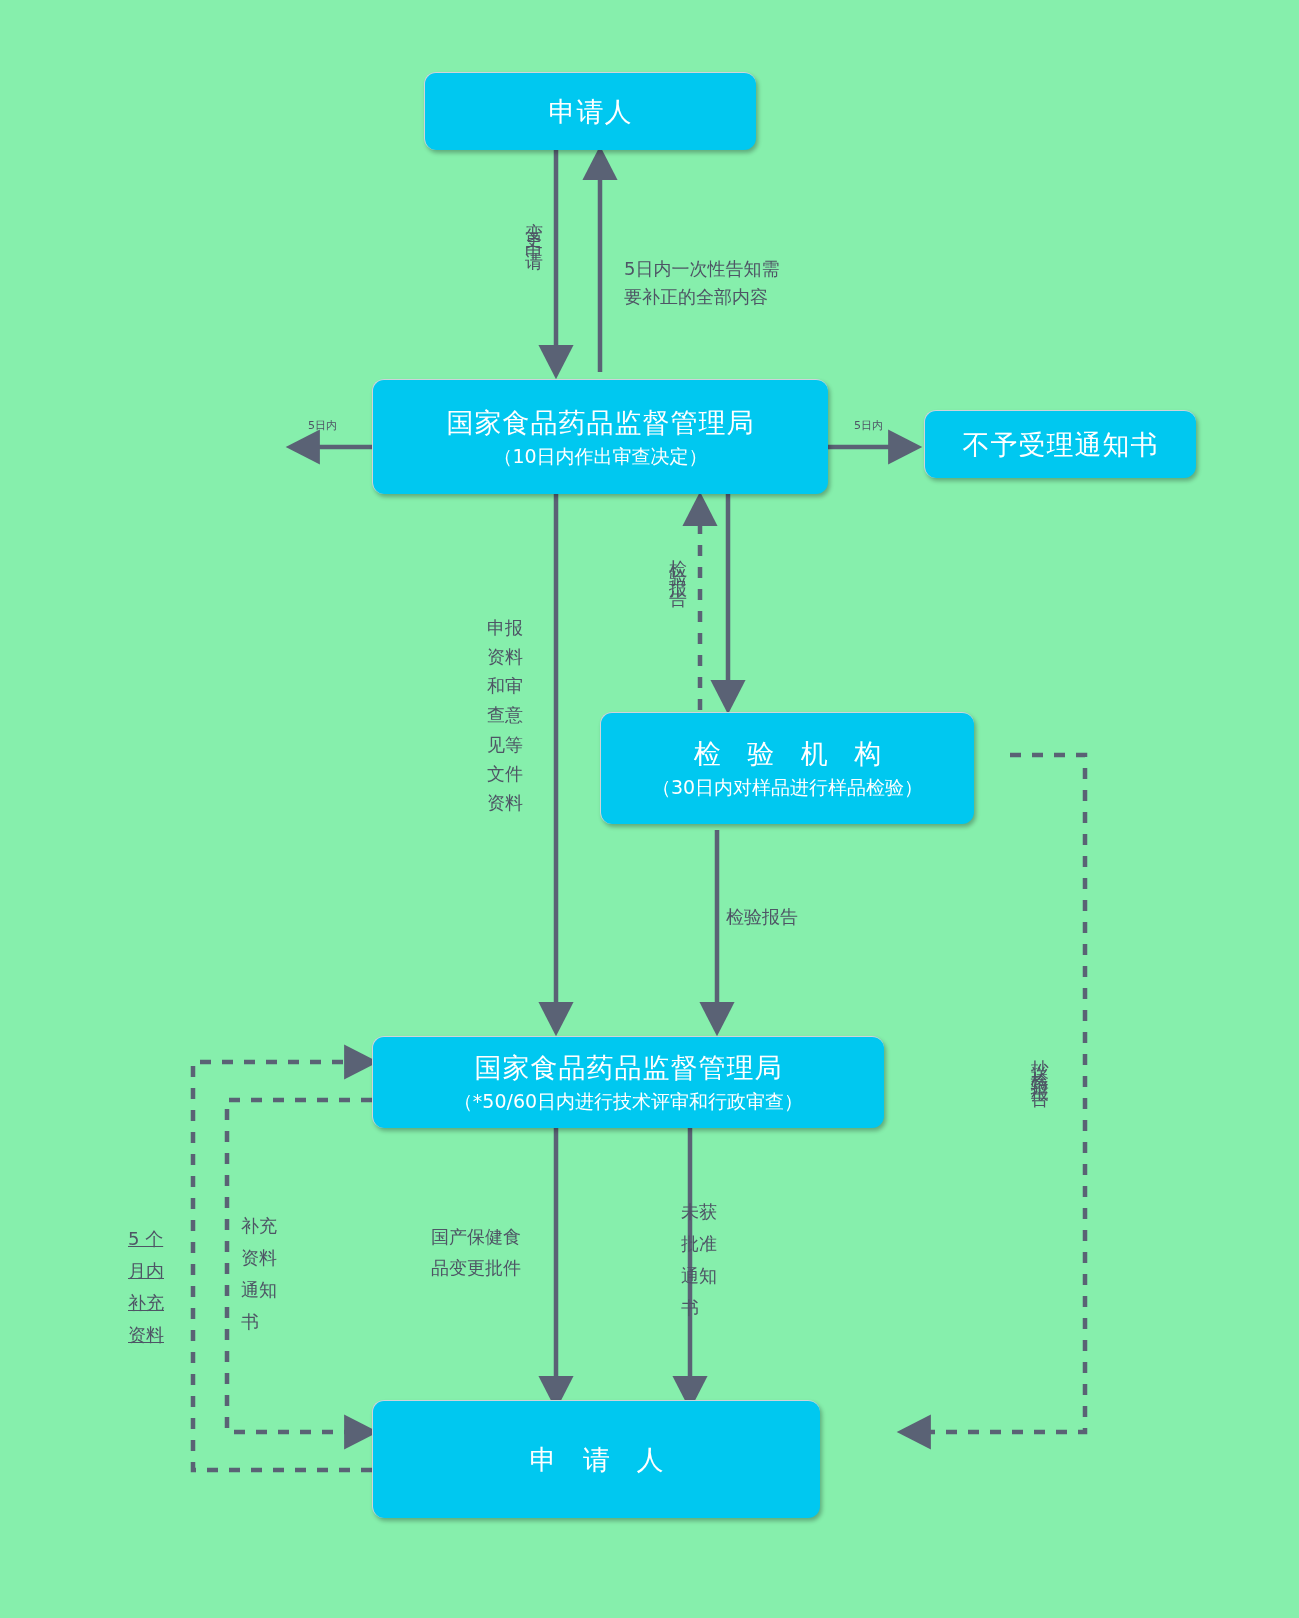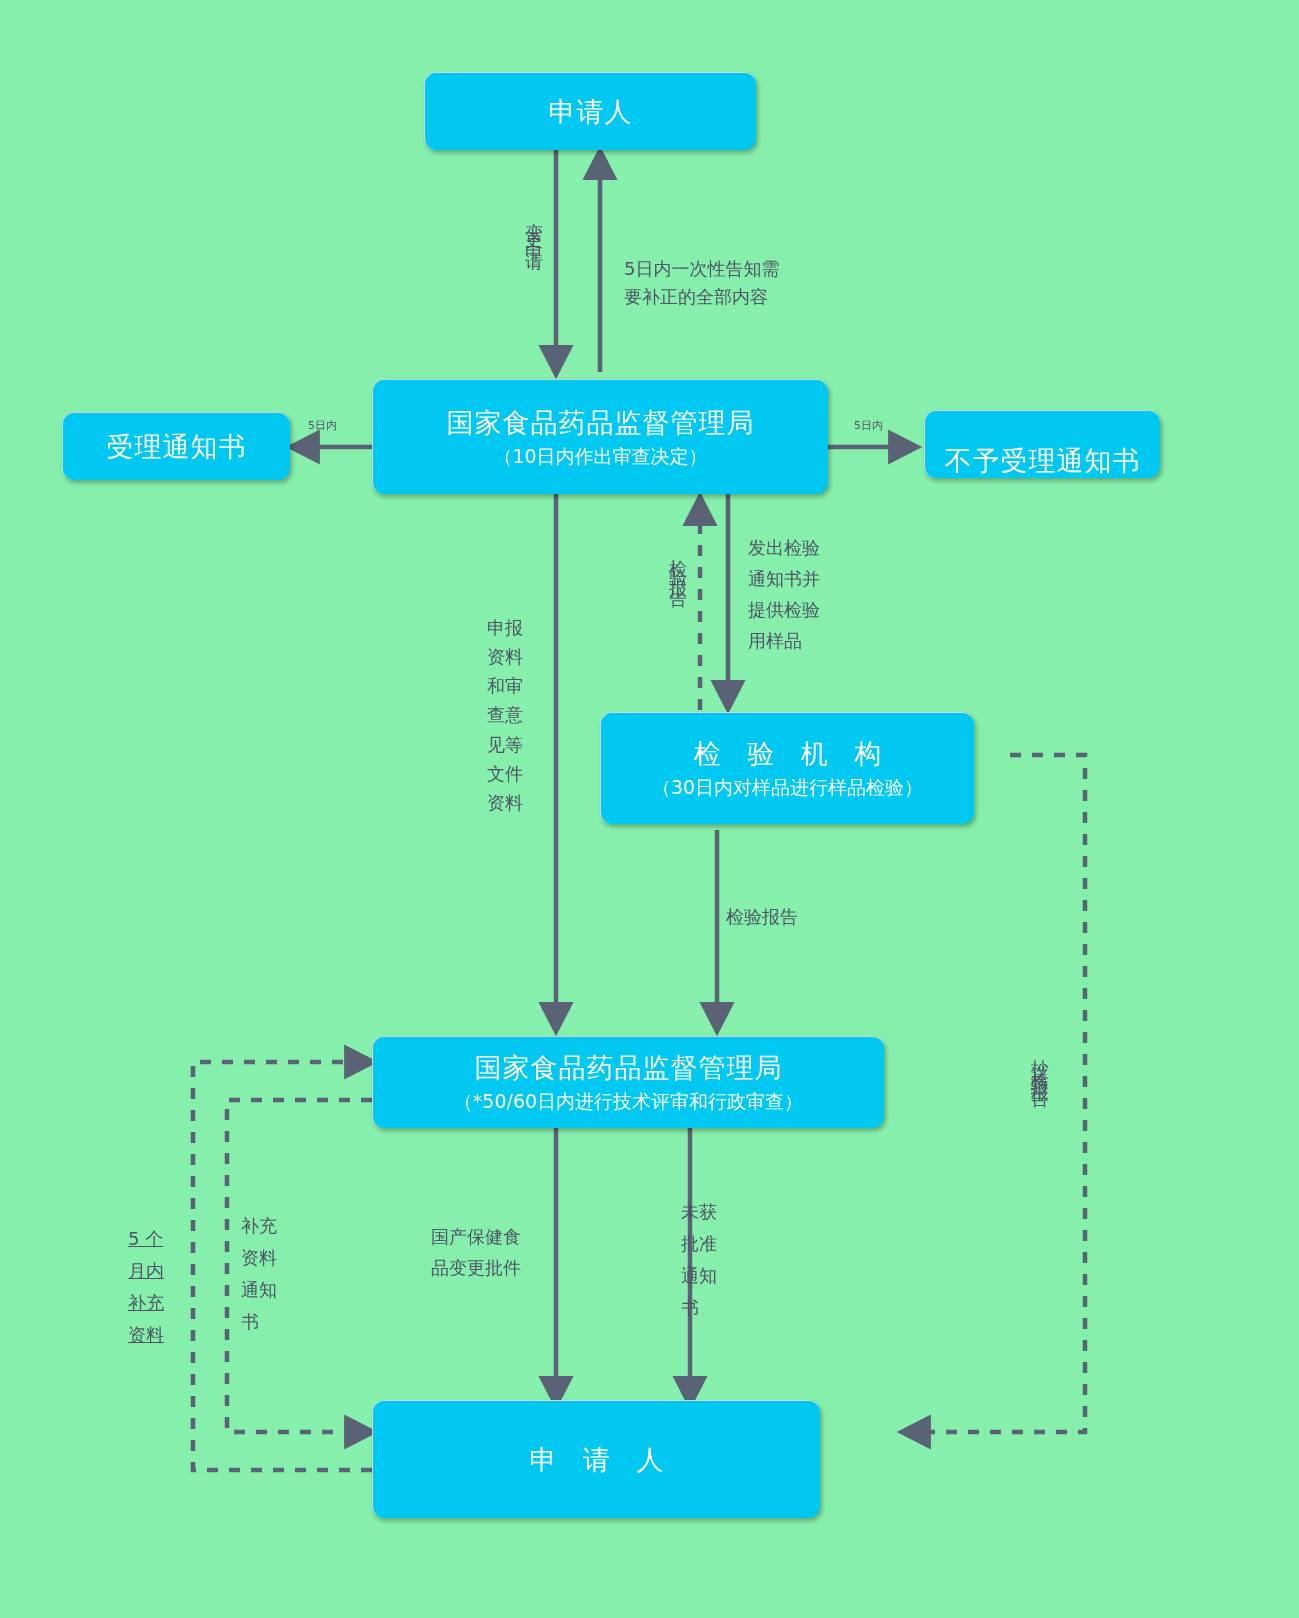--- a/index.html
+++ b/index.html
@@ -94,25 +94,22 @@
 
   <div class="node single" style="left:424px;top:72px;width:332px;height:78px;">
     <div class="t1">申请人</div>
   </div>
 
   <div class="node" style="left:372px;top:379px;width:456px;height:115px;">
     <div class="t1">国家食品药品监督管理局</div>
     <div class="t2">（10日内作出审查决定）</div>
   </div>
 
-  <div class="node single" style="left:62px;top:412px;width:228px;height:68px;">
-    <div class="t1">受理通知书</div>
-  </div>
 
-  <div class="node single" style="left:924px;top:410px;width:236px;height:68px;justify-content:flex-end;">
+  <div class="node single" style="left:924px;top:410px;width:272px;height:68px;">
     <div class="t1">不予受理通知书</div>
   </div>
 
   <div class="node" style="left:600px;top:712px;width:374px;height:112px;">
     <div class="t1 wide">检 验 机 构</div>
     <div class="t2">（30日内对样品进行样品检验）</div>
   </div>
 
   <div class="node" style="left:372px;top:1036px;width:512px;height:92px;text-align:right;">
     <div class="t1">国家食品药品监督管理局</div>
@@ -135,24 +132,20 @@
   <div class="lbl" style="left:487px;top:613px;line-height:1.62;">申报
 资料
 和审
 查意
 见等
 文件
 资料</div>
 
   <div class="lbl vert" style="left:665px;top:545px;">检验报告</div>
 
-  <div class="lbl" style="left:748px;top:533px;line-height:1.72;">发出检验
-通知书并
-提供检验
-用样品</div>
 
   <div class="lbl" style="left:726px;top:903px;">检验报告</div>
 
   <div class="lbl vert2" style="left:1021px;top:1045px;">抄送检验报告</div>
 
   <div class="lbl" style="left:128px;top:1223px;line-height:1.78;text-decoration:underline;">5 个
 月内
 补充
 资料</div>
 

